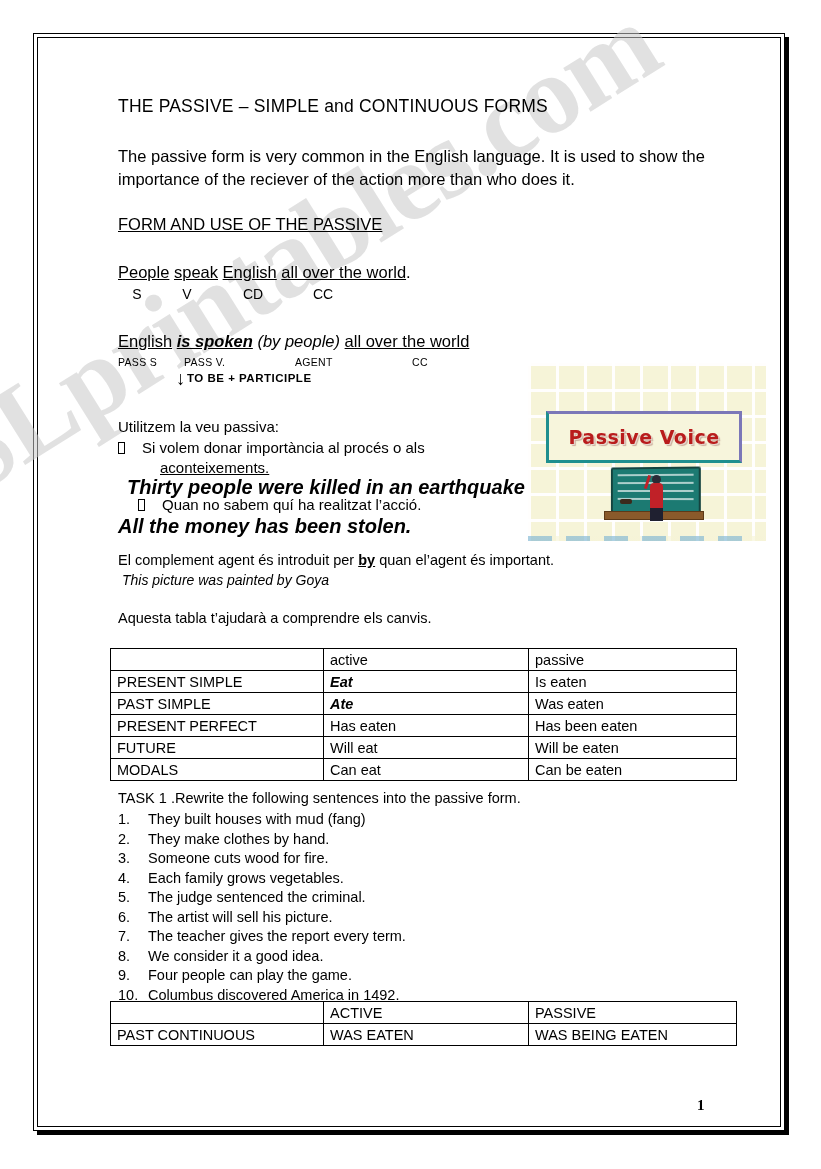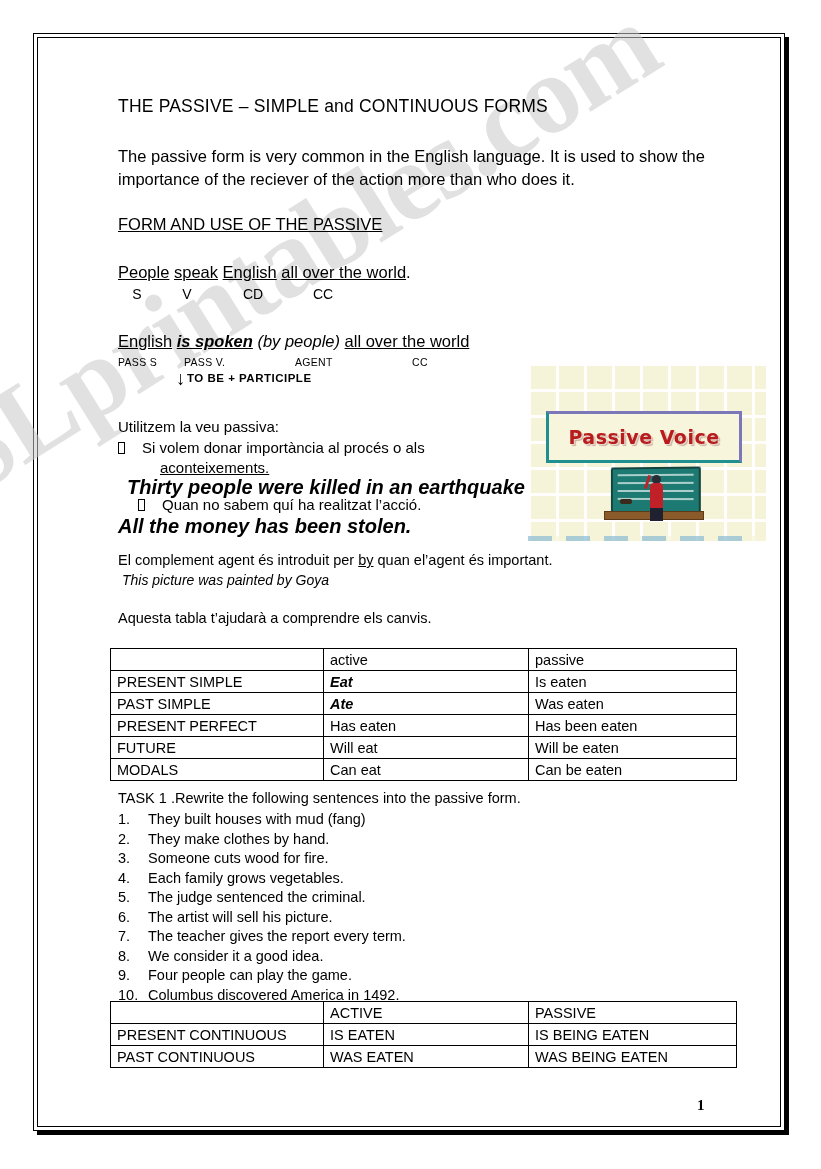--- a/index.html
+++ b/index.html
@@ -164,21 +164,21 @@
   .ital-ex { font-style: italic; font-weight: bold; font-size: 20px; }
   .ex1 { left: 127px; top: 476px; }
   .b2  { left: 118px; top: 495px; width: 400px; padding-left: 20px; }
   .ex2 { left: 118px; top: 515px; }
 
   .by-para {
     left: 118px; top: 552px;
     font-size: 14.5px;
     white-space: nowrap;
   }
-  .by-para .byw { font-weight: normal; text-decoration: underline; }
+  .by-para .byw { font-weight: bold; text-decoration: underline; }
   .by-ex {
     left: 122px; top: 572px;
     font-size: 14px;
     font-style: italic;
     white-space: nowrap;
   }
   .taula {
     left: 118px; top: 610px;
     font-size: 14.5px;
     white-space: nowrap;
@@ -456,25 +456,20 @@
     </div>
 
     <table class="abs grid" id="table2">
       <tbody>
         <tr>
           <td></td>
           <td>ACTIVE</td>
           <td>PASSIVE</td>
         </tr>
         <tr>
-          <td>PRESENT CONTINUOUS</td>
-          <td>IS EATEN</td>
-          <td>IS BEING EATEN</td>
-        </tr>
-        <tr>
           <td>PAST CONTINUOUS</td>
           <td>WAS EATEN</td>
           <td>WAS BEING EATEN</td>
         </tr>
       </tbody>
     </table>
 
     <div class="abs pagenum">1</div>
 
   </div>

